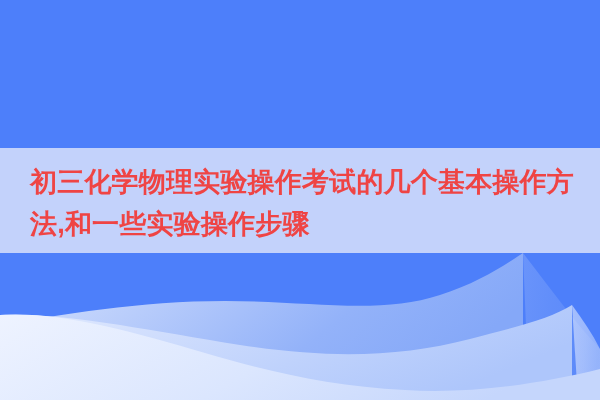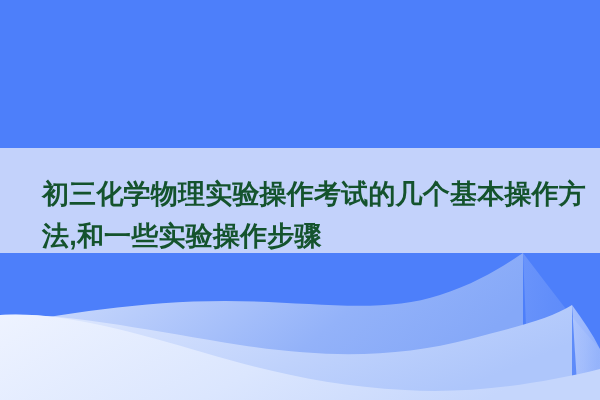--- a/index.html
+++ b/index.html
@@ -31,26 +31,26 @@
     width: 600px;
     height: 105px;
     background: #c3d2fb;
   }
   
   .headline {
     position: absolute;
     left: 30px;
     top: 161px;
     width: 552px;
-    margin: 12px;
+    margin: 0;
     font-size: 27px;
     font-weight: 700;
     line-height: 42px;
     letter-spacing: 0.2px;
-    color: #14532d;
+    color: #ef4444;
     white-space: pre-line;
   }
   
   .band-waves {
     position: absolute;
     left: 0;
     top: 253px;
     width: 600px;
     height: 147px;
     background: #4d7ffa;

